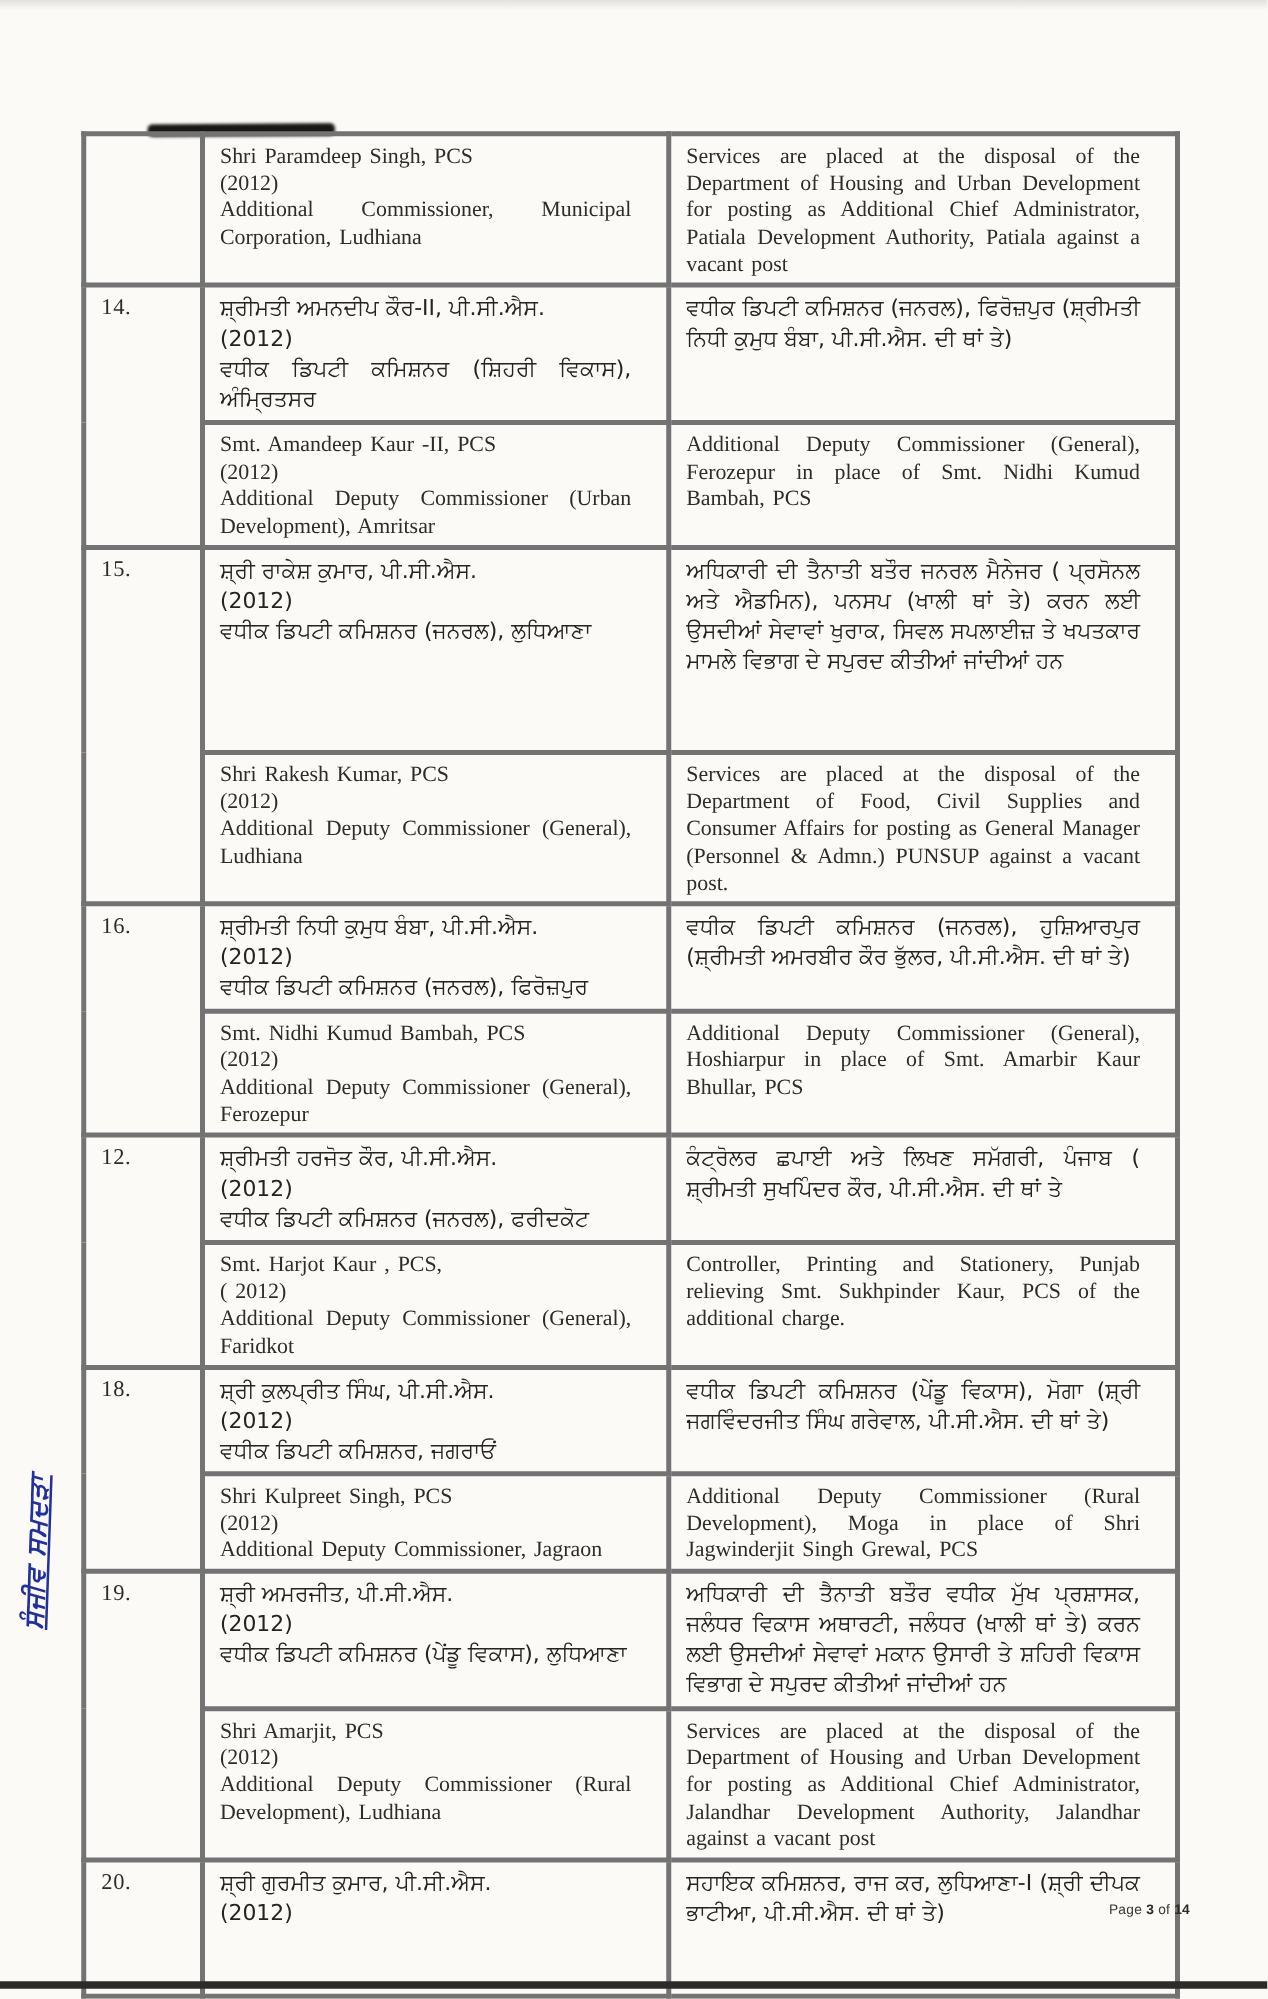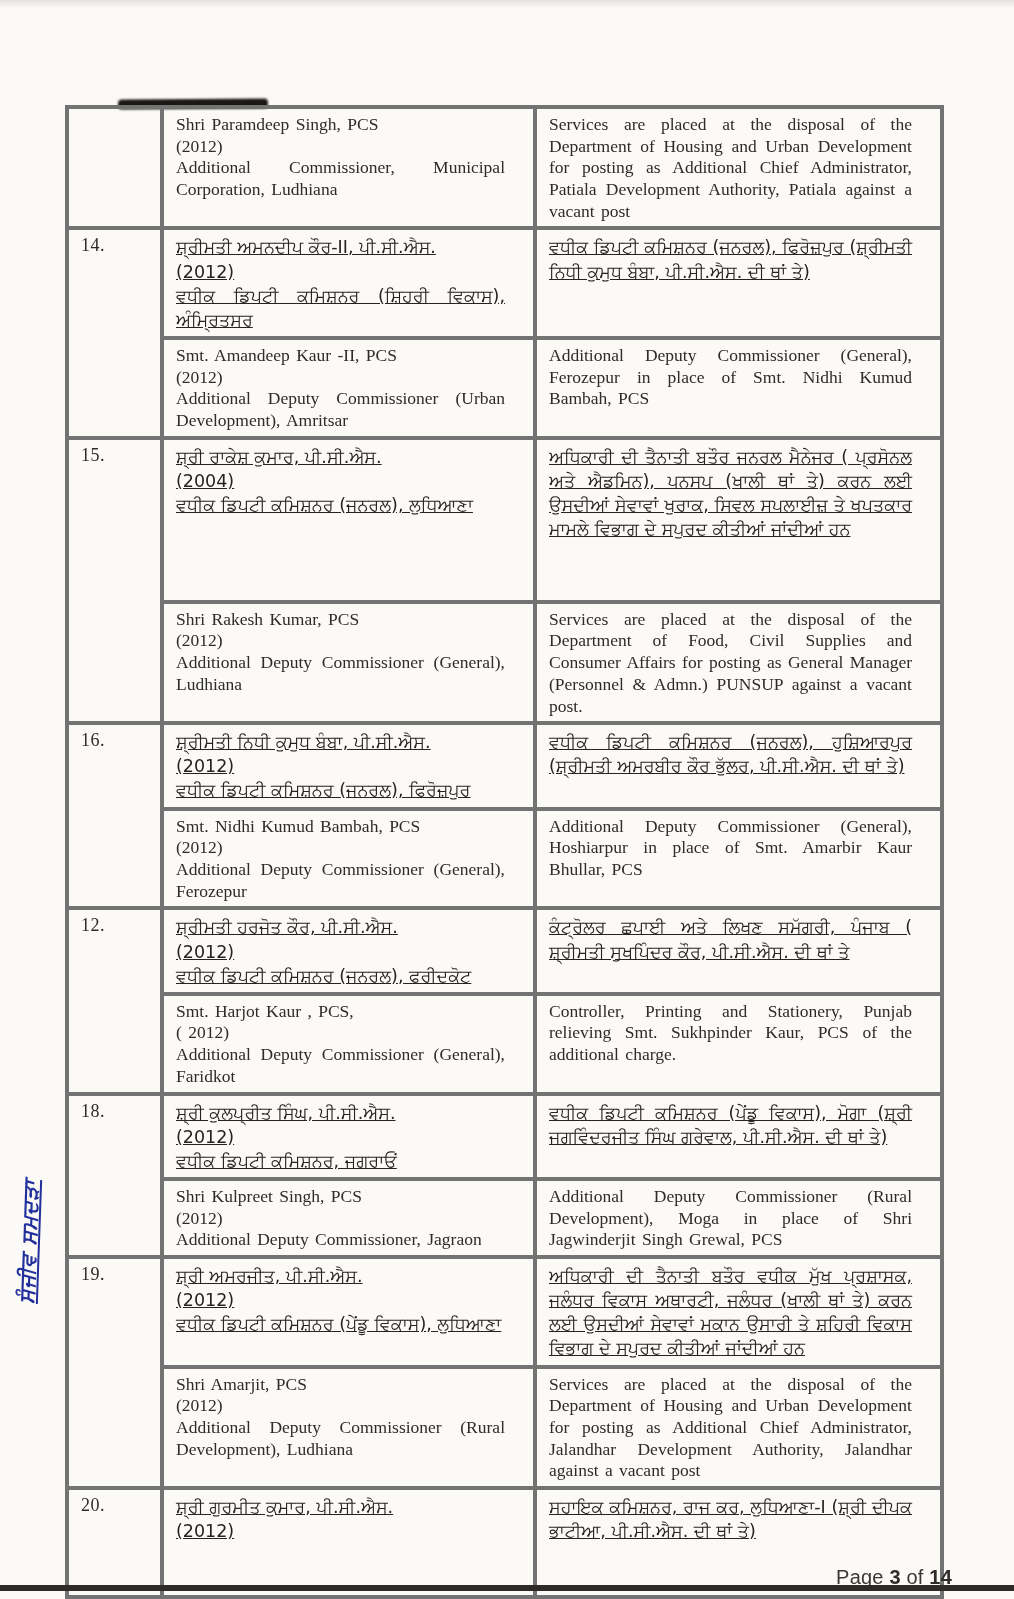--- a/index.html
+++ b/index.html
@@ -40,21 +40,21 @@
     white-space:pre-line;
     text-align:justify;
   }
   .cell.en{
     font-family:"Liberation Serif", serif;
     font-size:17.5px;line-height:1.24;color:#2e2c29;
     word-spacing:2px;
   }
   .cell.pa{
     font-family:"DejaVu Sans", sans-serif;
-    font-size:17.5px;line-height:1.38;color:#262420;text-decoration:underline;
+    font-size:17.5px;line-height:1.38;color:#262420;
   }
   
   .h13{height:117px}
   .h14a{height:66px}.h14b{height:77px}
   .h15a{height:164px}.h15b{height:110px}
   .h16a{height:66px}.h16b{height:99px}
   .h17a{height:70px}.h17b{height:75px}
   .h18a{height:78px}.h18b{height:62px}
   .h19a{height:105px}.h19b{height:105px}
   .h20{height:109px}
@@ -63,21 +63,21 @@
     position:absolute;left:-78px;top:1222px;width:230px;height:40px;
     transform:rotate(-88deg);transform-origin:center center;
     font-family:"DejaVu Sans", sans-serif;
     font-size:21px;font-style:italic;font-weight:600;
     color:#22309c;text-decoration:underline;
     letter-spacing:1px;white-space:nowrap;text-align:center;
   }
   .page-footer{
     position:absolute;right:62px;top:1522px;
     font-family:"Liberation Sans", sans-serif;
-    font-size:20px;color:#3a3835;letter-spacing:0.2px;margin-top:44px;
+    font-size:11px;color:#3a3835;letter-spacing:0.2px;
   }
   .page-footer b{font-weight:700;color:#2e2c29;}
 </style>
 </head>
 <body>
 
 <div class="scan-top-noise"></div>
 <div class="table-smudge"></div>
 
 <table class="doc">
@@ -106,21 +106,21 @@
     <tr class="h14b">
       <td class="cell en">Smt. Amandeep Kaur -II, PCS
 (2012)
 Additional Deputy Commissioner (Urban Development), Amritsar</td>
       <td class="cell en">Additional Deputy Commissioner (General), Ferozepur in place of Smt. Nidhi Kumud Bambah, PCS</td>
     </tr>
 
     <tr class="h15a">
       <td class="serial" rowspan="2">15.</td>
       <td class="cell pa">ਸ਼੍ਰੀ ਰਾਕੇਸ਼ ਕੁਮਾਰ, ਪੀ.ਸੀ.ਐਸ.
-(2004)
+(2012)
 ਵਧੀਕ ਡਿਪਟੀ ਕਮਿਸ਼ਨਰ (ਜਨਰਲ), ਲੁਧਿਆਣਾ</td>
       <td class="cell pa">ਅਧਿਕਾਰੀ ਦੀ ਤੈਨਾਤੀ ਬਤੌਰ ਜਨਰਲ ਮੈਨੇਜਰ ( ਪ੍ਰਸੋਨਲ ਅਤੇ ਐਡਮਿਨ), ਪਨਸਪ (ਖਾਲੀ ਥਾਂ ਤੇ) ਕਰਨ ਲਈ ਉਸਦੀਆਂ ਸੇਵਾਵਾਂ ਖੁਰਾਕ, ਸਿਵਲ ਸਪਲਾਈਜ਼ ਤੇ ਖਪਤਕਾਰ ਮਾਮਲੇ ਵਿਭਾਗ ਦੇ ਸਪੁਰਦ ਕੀਤੀਆਂ ਜਾਂਦੀਆਂ ਹਨ</td>
     </tr>
     <tr class="h15b">
       <td class="cell en">Shri Rakesh Kumar, PCS
 (2012)
 Additional Deputy Commissioner (General), Ludhiana</td>
       <td class="cell en">Services are placed at the disposal of the Department of Food, Civil Supplies and Consumer Affairs for posting as General Manager (Personnel &amp; Admn.) PUNSUP against a vacant post.</td>
     </tr>
 

